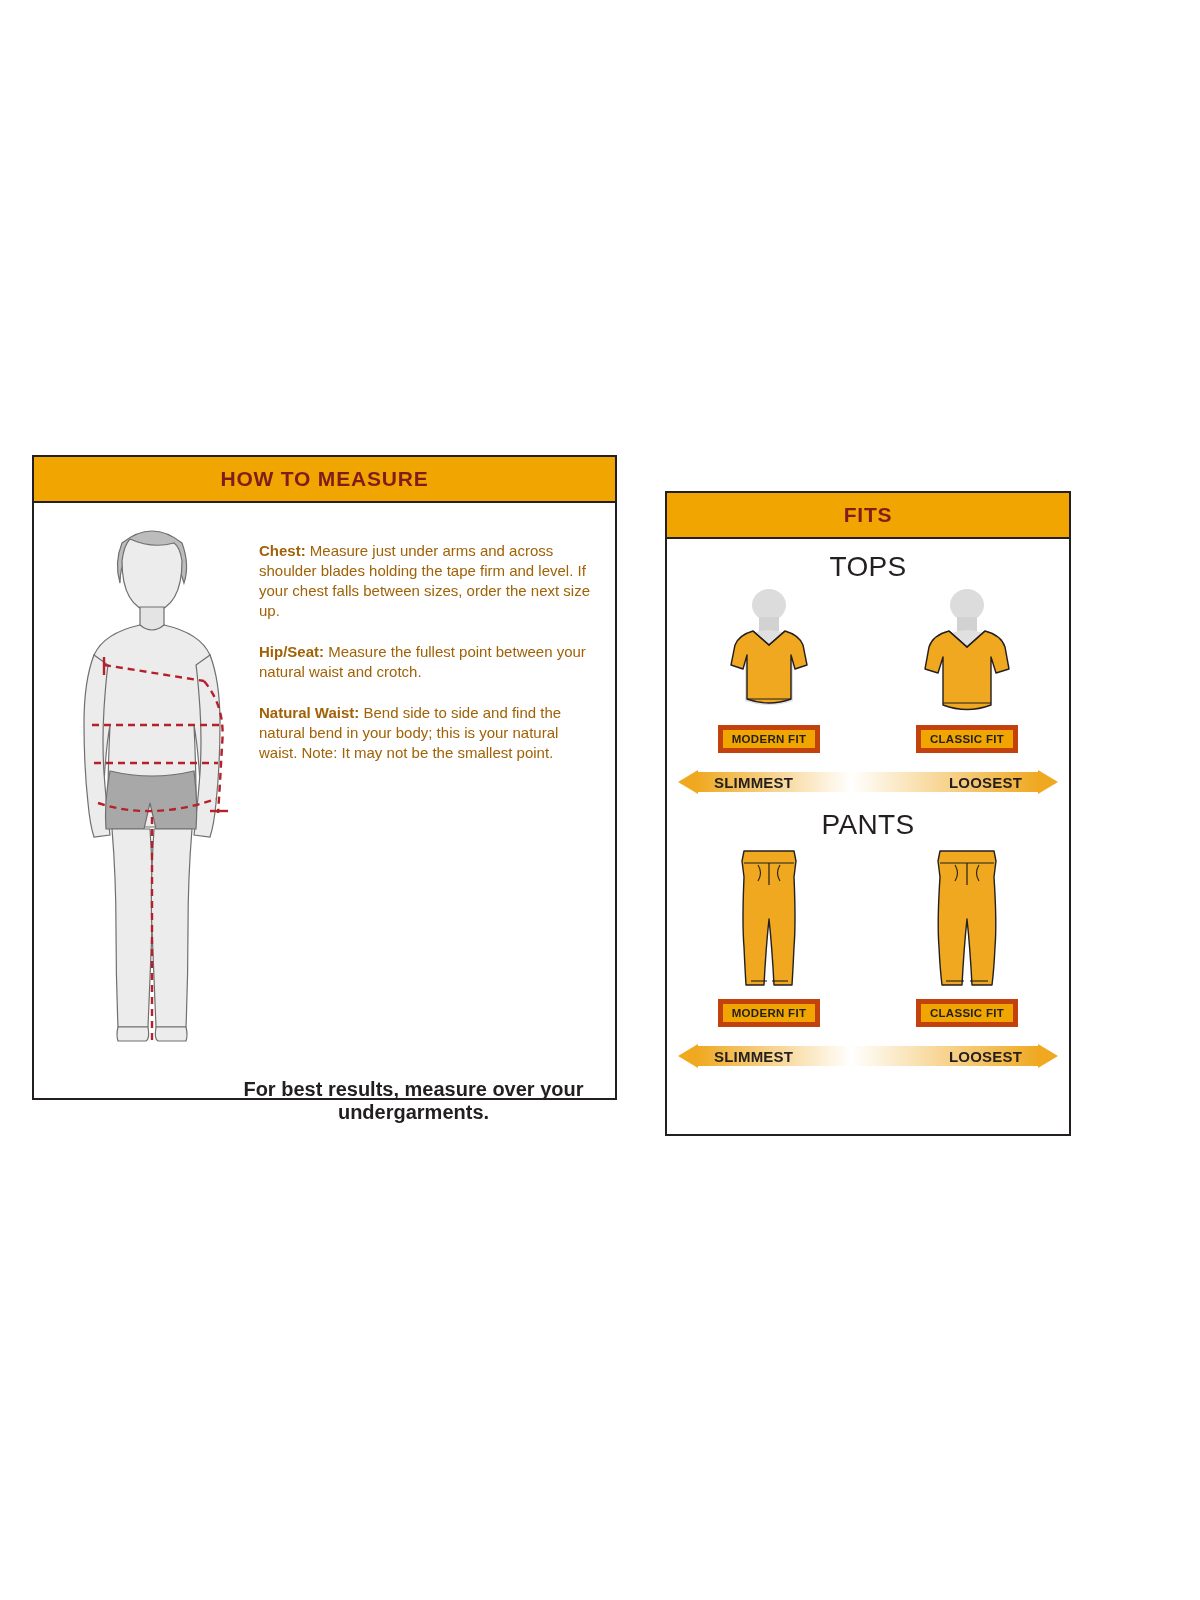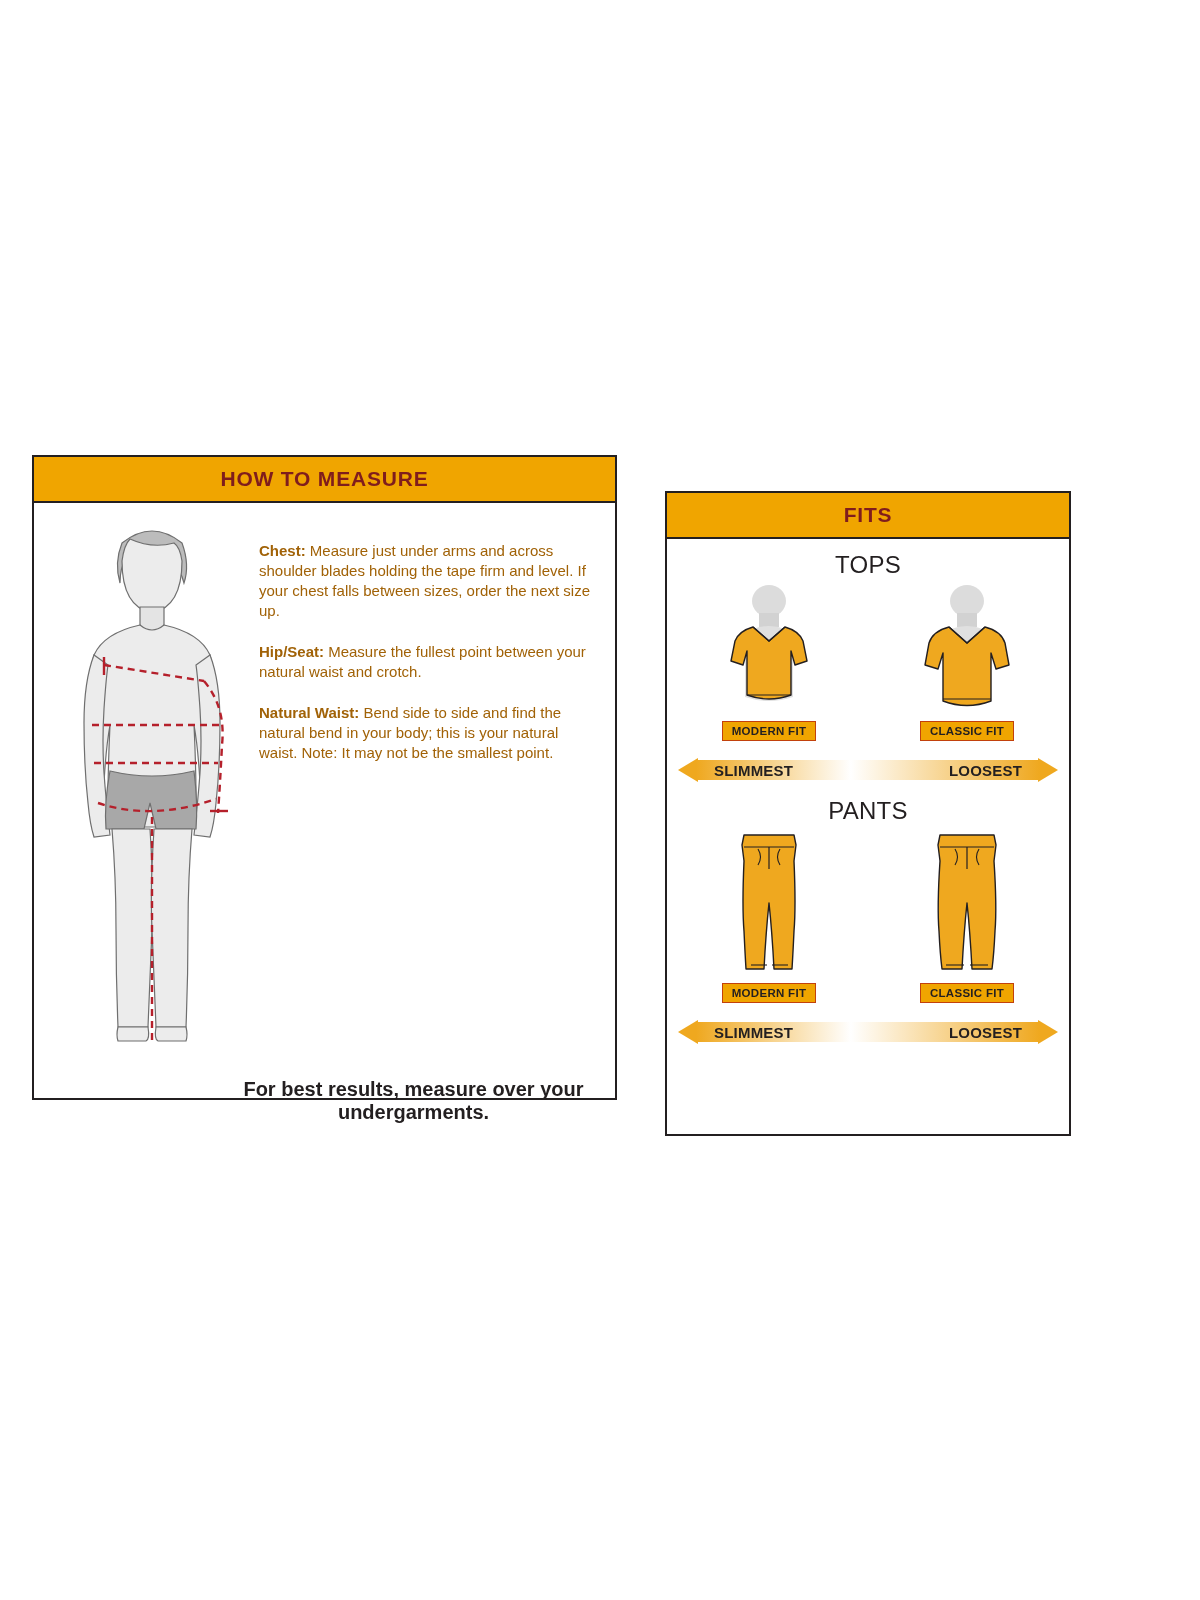--- a/index.html
+++ b/index.html
@@ -87,21 +87,21 @@
     width: 406px;
     height: 645px;
     margin-top: 36px;
   }
   #fits-body {
     position: absolute;
     left: 0; right: 0; top: 46px; bottom: 0;
   }
   .section-title {
     text-align: center;
-    font-size: 24px;
+    font-size: 28px;
     color: #231f20;
     margin-top: 12px;
     letter-spacing: 0.3px;
   }
   .garment-row {
     display: flex;
     justify-content: center;
     gap: 58px;
     margin-top: 6px;
   }
@@ -113,21 +113,21 @@
   }
   .garment-svg-wrap {
     height: 130px;
     display: flex;
     align-items: flex-end;
     justify-content: center;
   }
   .fit-label {
     margin-top: 6px;
     background: #f0a500;
-    border: 1px solid #c2410c;
+    border: 5px solid #c2410c;
     font-size: 11.5px;
     font-weight: bold;
     letter-spacing: 0.3px;
     padding: 3px 9px;
     color: #231f20;
     white-space: nowrap;
   }
 
   .scale {
     position: relative;

